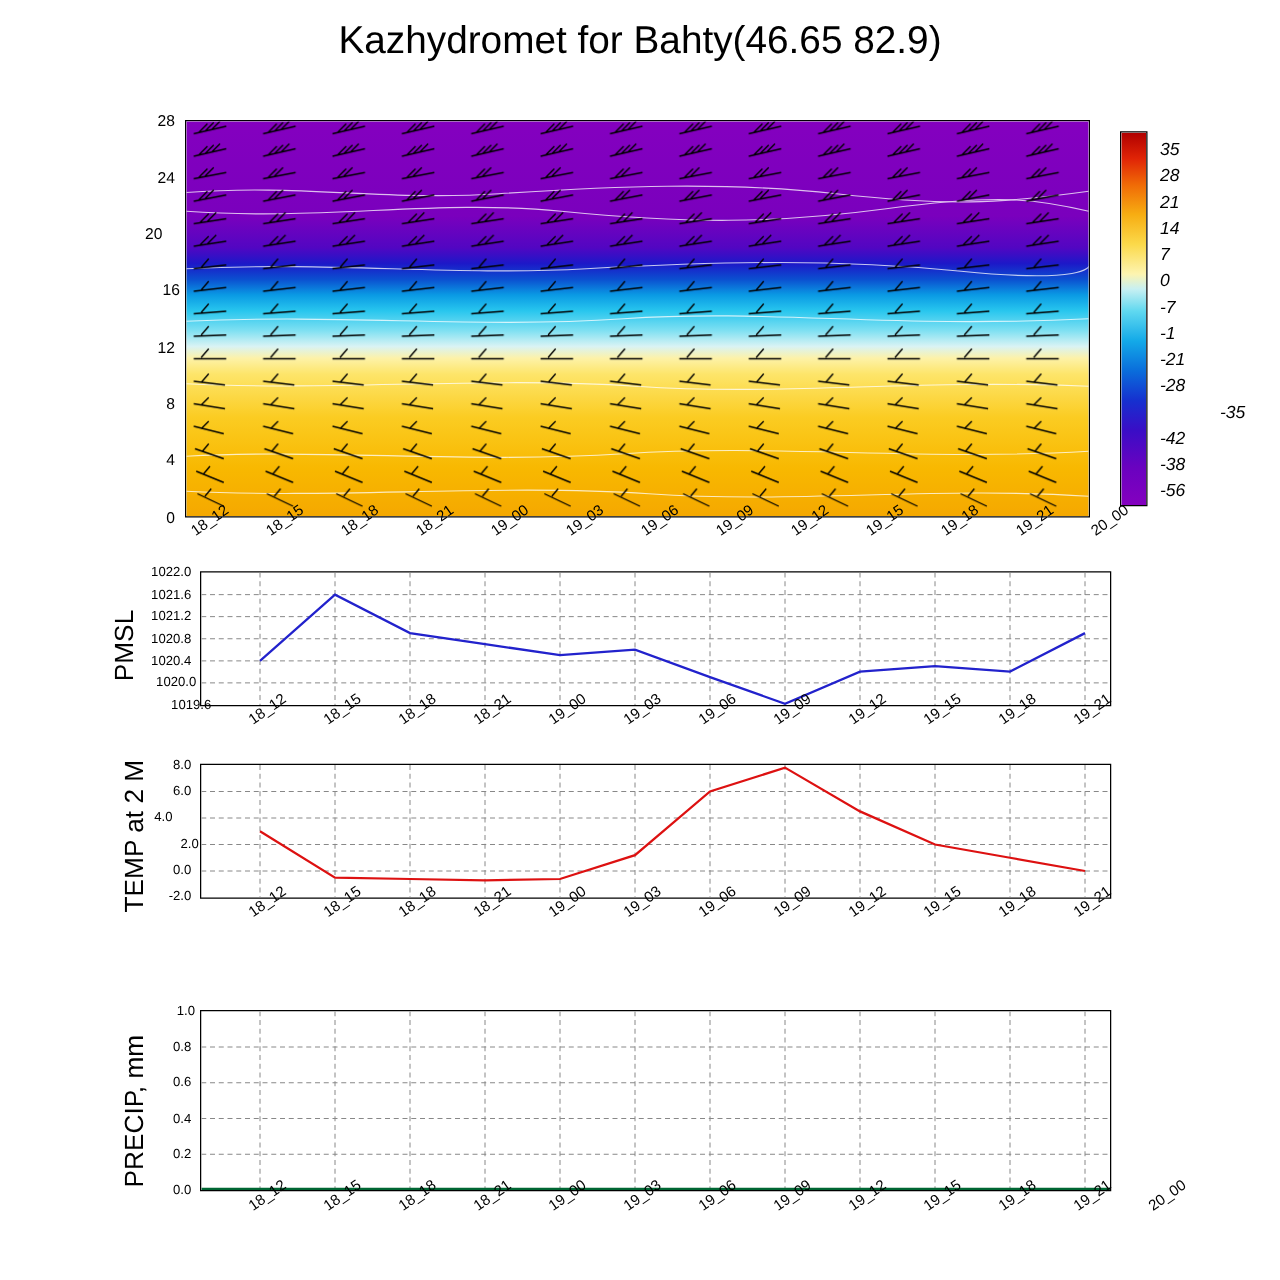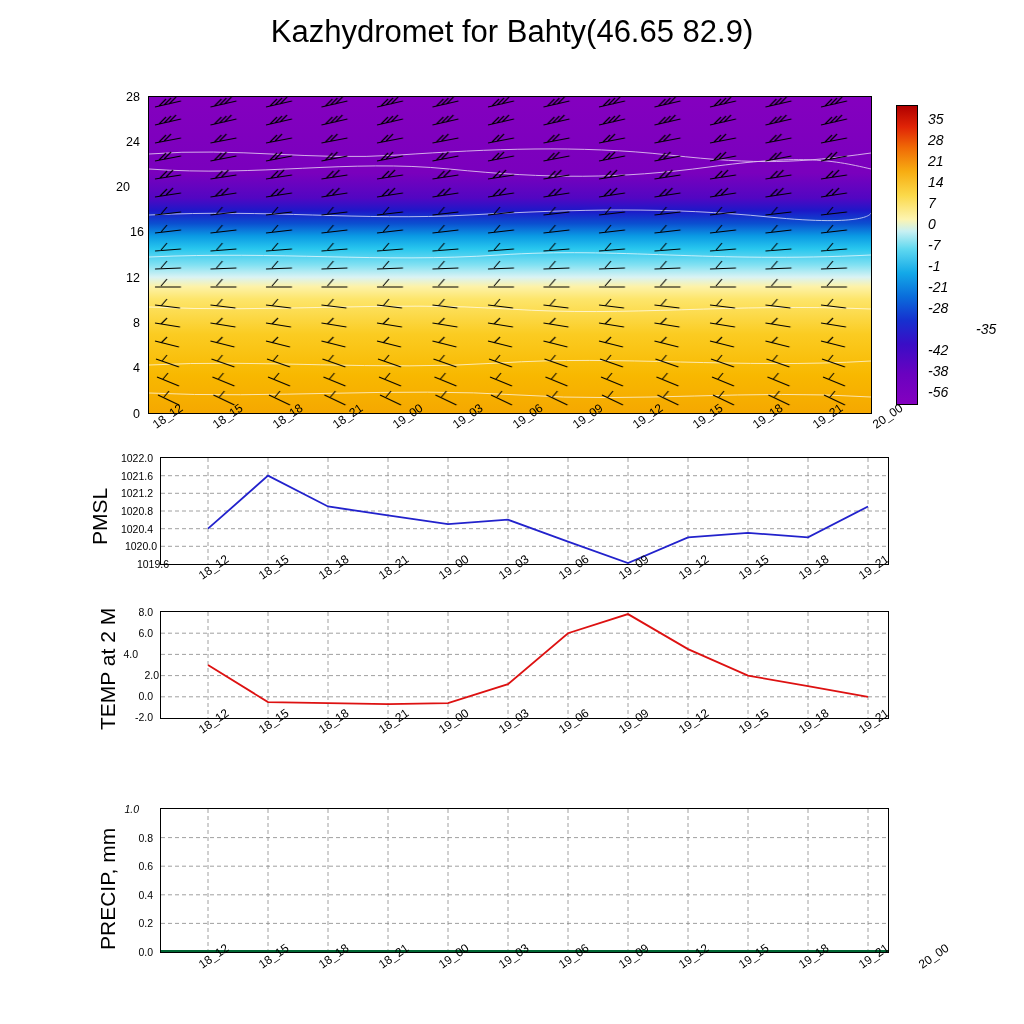--- a/index.html
+++ b/index.html
@@ -337,21 +337,21 @@
           <line x1="467" y1="0" x2="467" y2="143"></line>
           <line x1="527" y1="0" x2="527" y2="143"></line>
           <line x1="587" y1="0" x2="587" y2="143"></line>
           <line x1="647" y1="0" x2="647" y2="143"></line>
           <line x1="707" y1="0" x2="707" y2="143"></line>
         </g>
         <polyline fill="none" stroke="#006633" stroke-width="1.8" points="0,142 47,142 107,142 167,142 227,142 287,142 347,142 407,142 467,142 527,142 587,142 647,142 707,142 727,142"></polyline>
       </svg>
     </div>
     <div>
-      <div class="ytick" style="top:809px;width:129px;left:10px;font-style:italic;">1.0</div>
+      <div class="ytick" style="top:809px;width:156px;left:0;">1.0</div>
       <div class="ytick" style="top:838px;width:153px;left:0;">0.8</div>
       <div class="ytick" style="top:866px;width:153px;left:0;">0.6</div>
       <div class="ytick" style="top:895px;width:153px;left:0;">0.4</div>
       <div class="ytick" style="top:923px;width:153px;left:0;">0.2</div>
       <div class="ytick" style="top:952px;width:153px;left:0;">0.0</div>
     </div>
     <div>
       <div class="xtick" style="left:196px;top:960px;">18_12</div>
       <div class="xtick" style="left:256px;top:960px;">18_15</div>
       <div class="xtick" style="left:316px;top:960px;">18_18</div>

